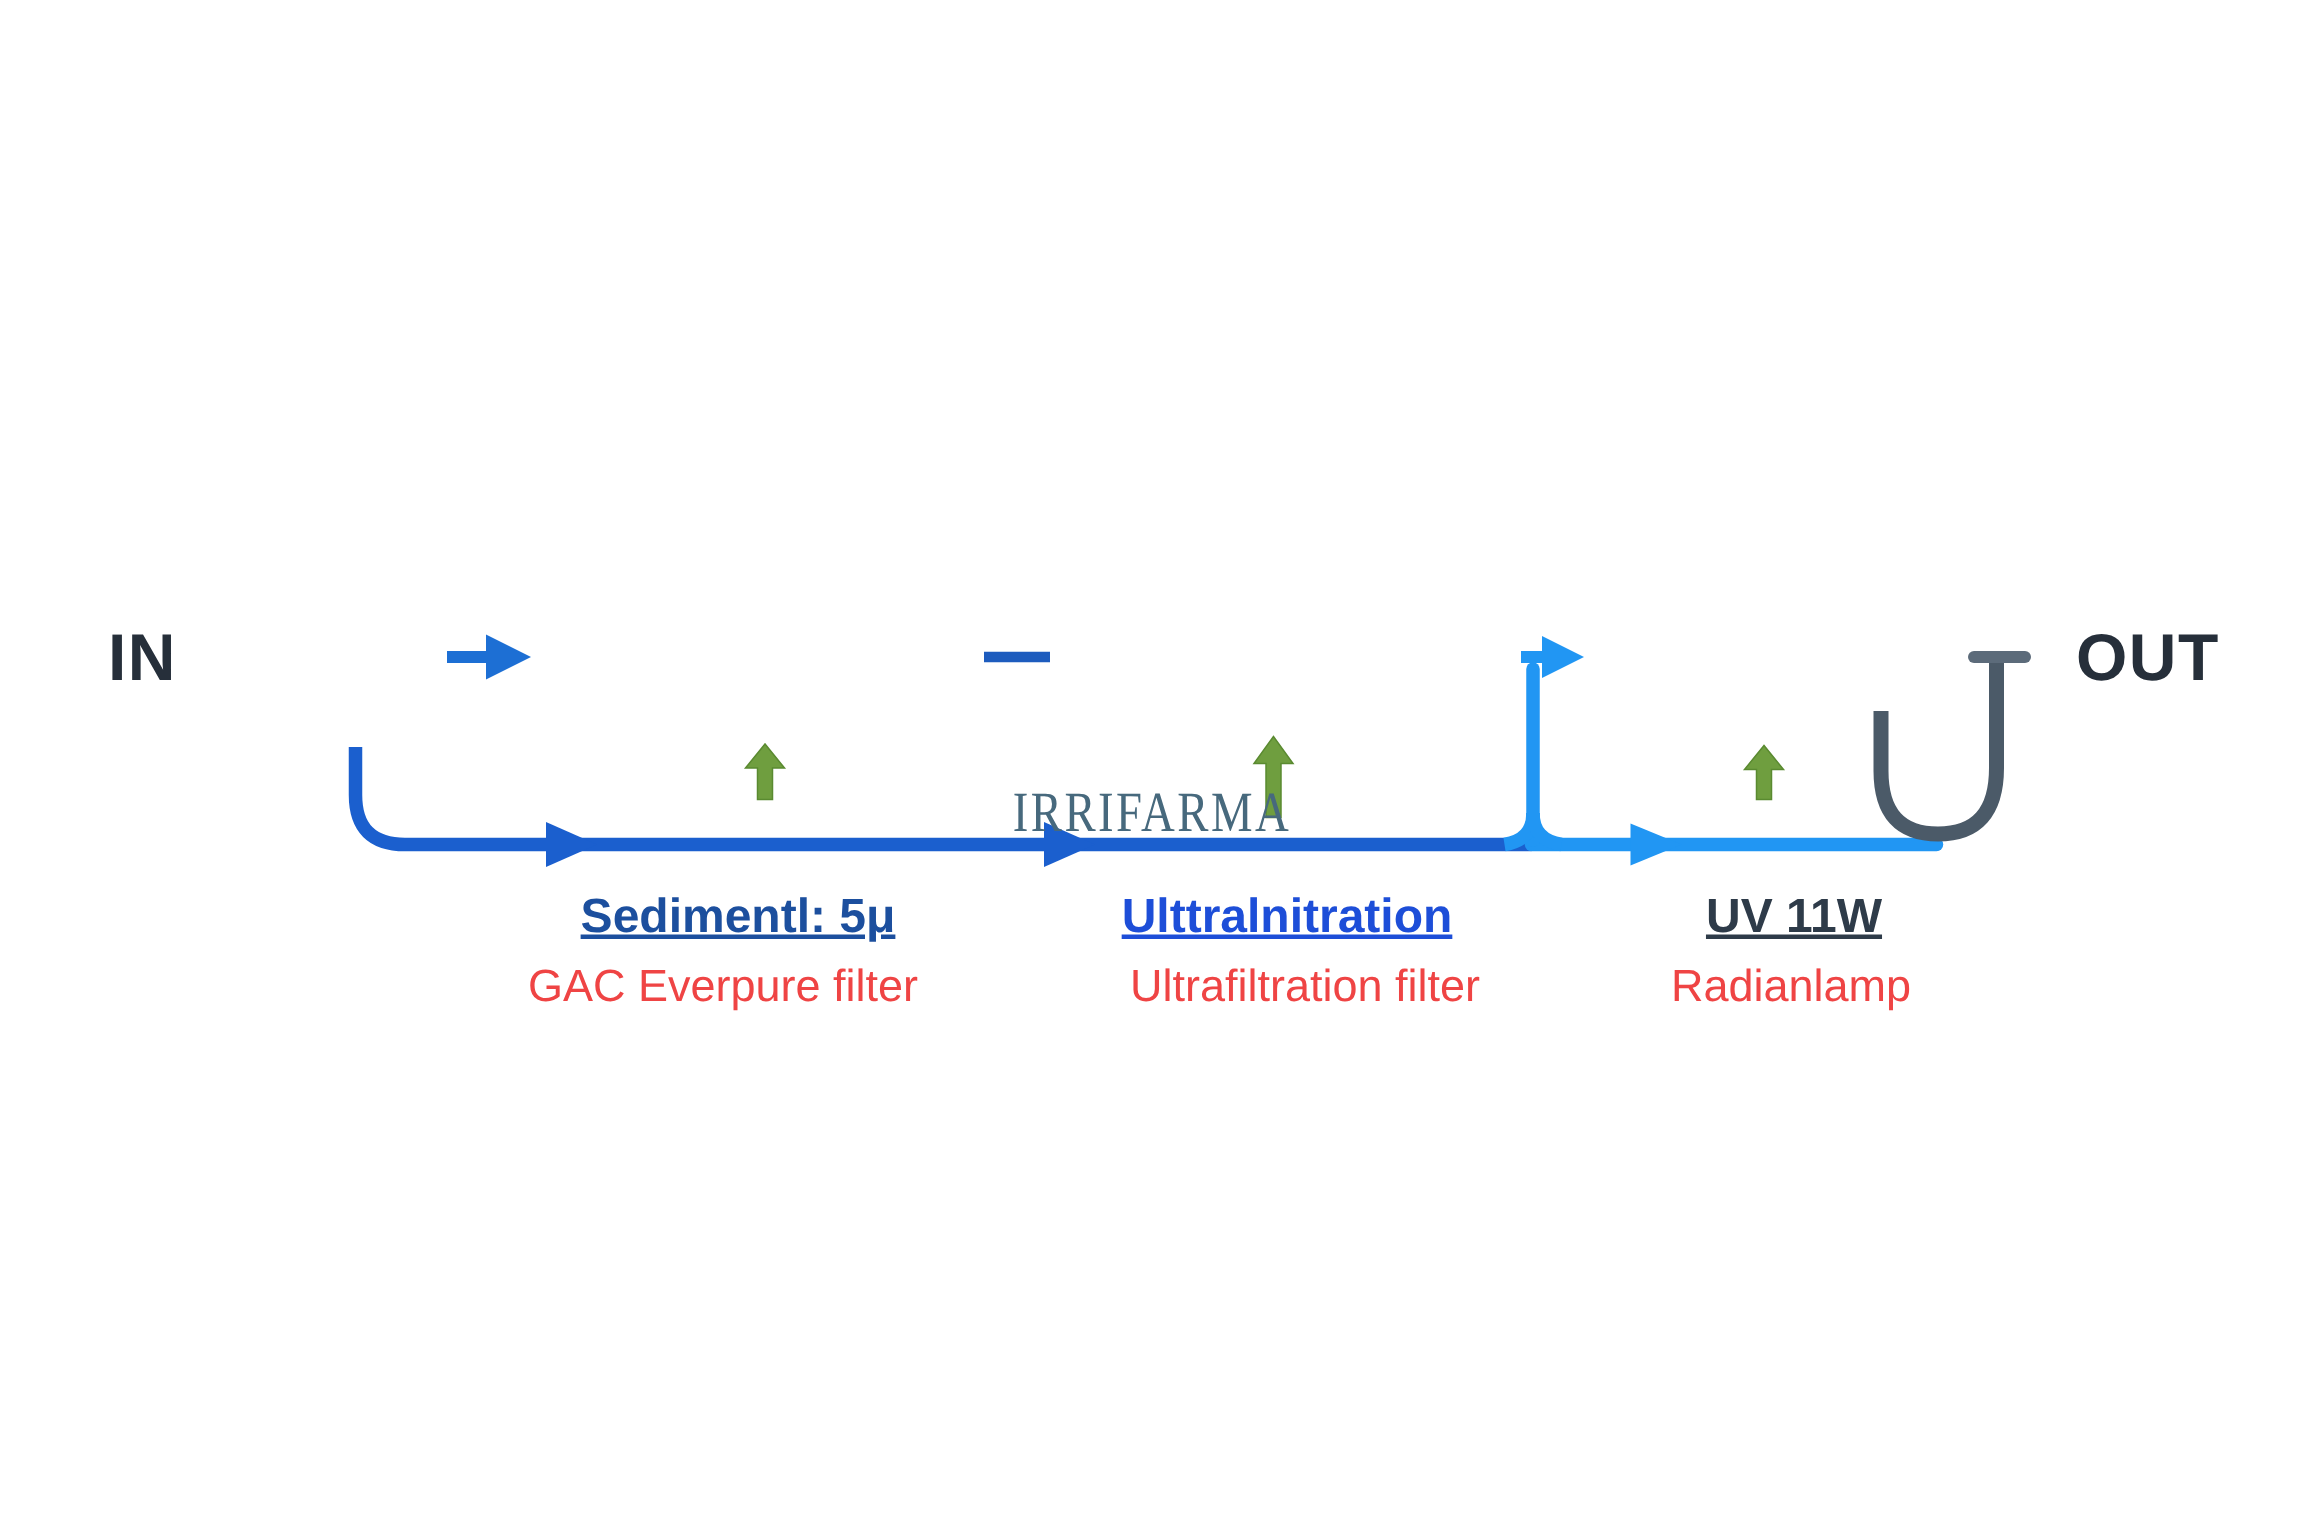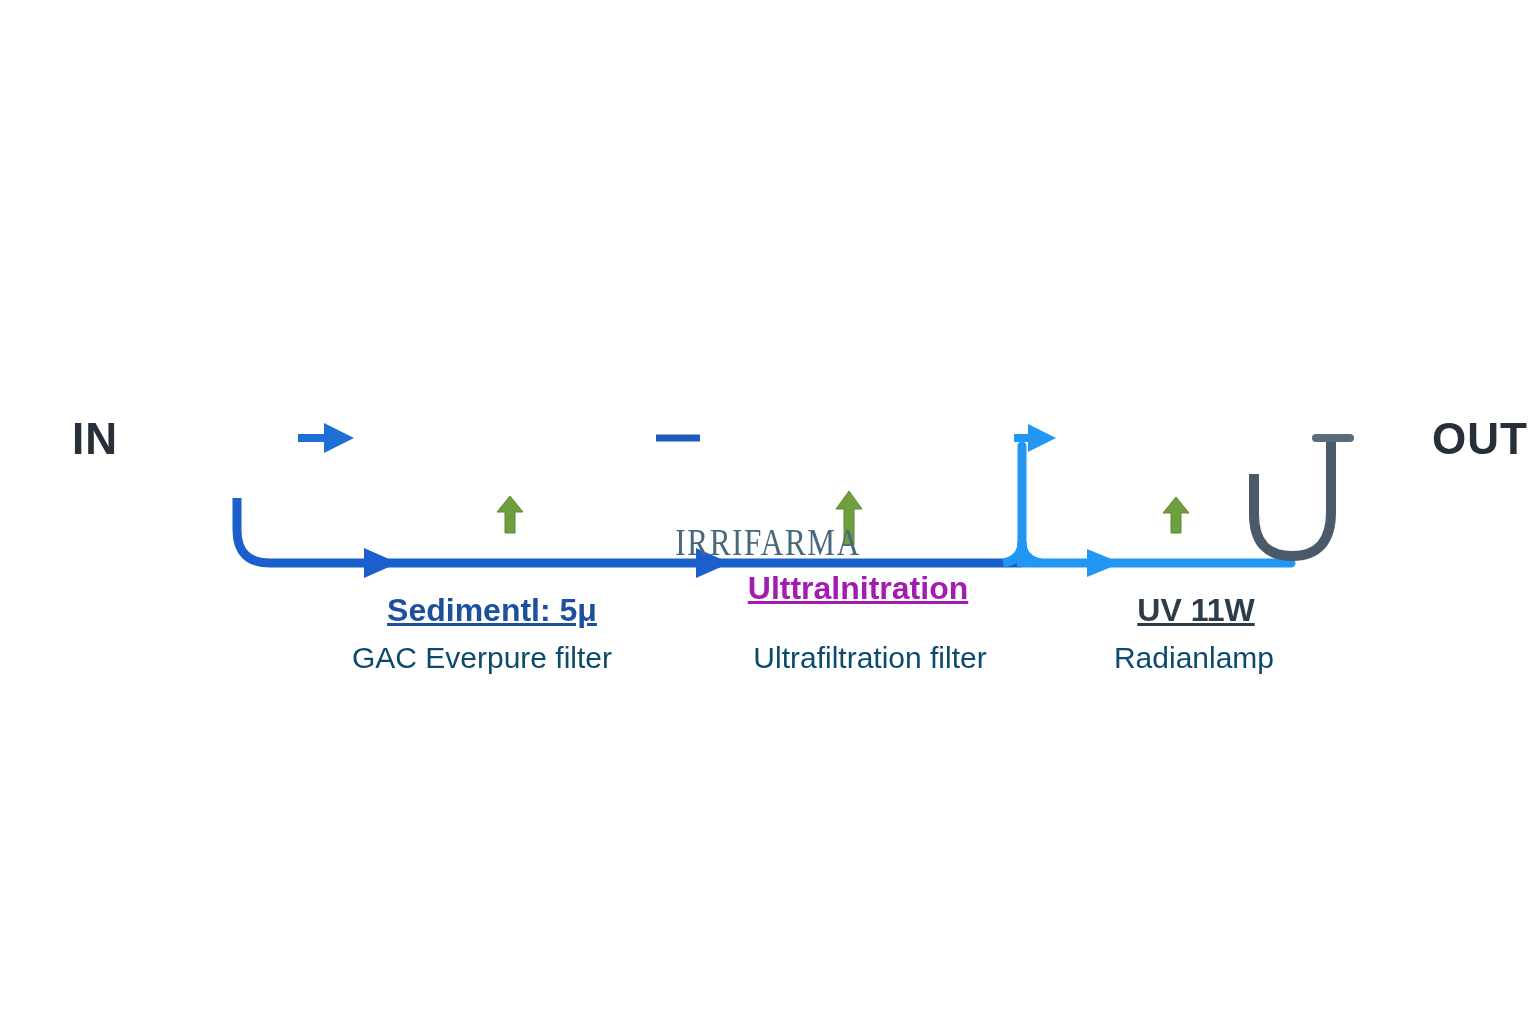--- a/index.html
+++ b/index.html
@@ -3,27 +3,27 @@
 <meta charset="utf-8">
 <style>
   html,body{margin:0;padding:0;background:#ffffff;}
   body{font-family:"Liberation Sans",sans-serif;}
   .canvas{position:relative;width:1536px;height:744px;background:#ffffff;overflow:hidden;}
   .abs{position:absolute;}
 
   
   .io-label{position:absolute;font-size:44px;font-weight:700;color:#262f3a;letter-spacing:1px;white-space:nowrap;}
   .in-label{left:72px;top:414px;}
-  .out-label{left:1384px;top:414px;margin-left:48px;}
+  .out-label{left:1384px;top:414px;}
   .brand{position:absolute;left:768px;top:520px;font-family:"Liberation Serif",serif;font-size:38px;
          color:#47697d;letter-spacing:2px;white-space:nowrap;transform:translateX(-50%) scaleX(.82);}
   .stage-title{position:absolute;transform:translateX(-50%);font-size:32px;font-weight:700;white-space:nowrap;text-decoration:underline;}
-  .stage-sub{position:absolute;transform:translateX(-50%);font-size:30px;font-weight:400;color:#0c4a6e;white-space:nowrap;}
+  .stage-sub{position:absolute;transform:translateX(-50%);font-size:30px;font-weight:400;color:#ef4444;white-space:nowrap;}
   .t-sediment{left:492px;top:592px;color:#1c4f9e;}
-  .t-ultra{left:858px;top:570px;color:#a21caf;}
+  .t-ultra{left:858px;top:592px;color:#1d4ed8;}
   .t-uv{left:1196px;top:592px;color:#2e3b49;}
   .s-sediment{left:482px;top:641px;}
   .s-ultra{left:870px;top:641px;text-align:right;}
   .s-uv{left:1194px;top:641px;}
 
   
   .fit-tip{left:116px;top:429px;width:10px;height:22px;border-radius:4px;
     background:linear-gradient(180deg,#e6ebf0,#f6f8fa 30%,#aeb9c4 70%,#8painless;background:linear-gradient(180deg,#e6ebf0,#f6f8fa 30%,#aeb9c4 70%,#8b98a5);}
   .fit-ribs{left:125px;top:421px;width:20px;height:38px;border-radius:3px;
     background:repeating-linear-gradient(90deg,#d4dce3 0 3px,#96a4b0 3px 6px);}

